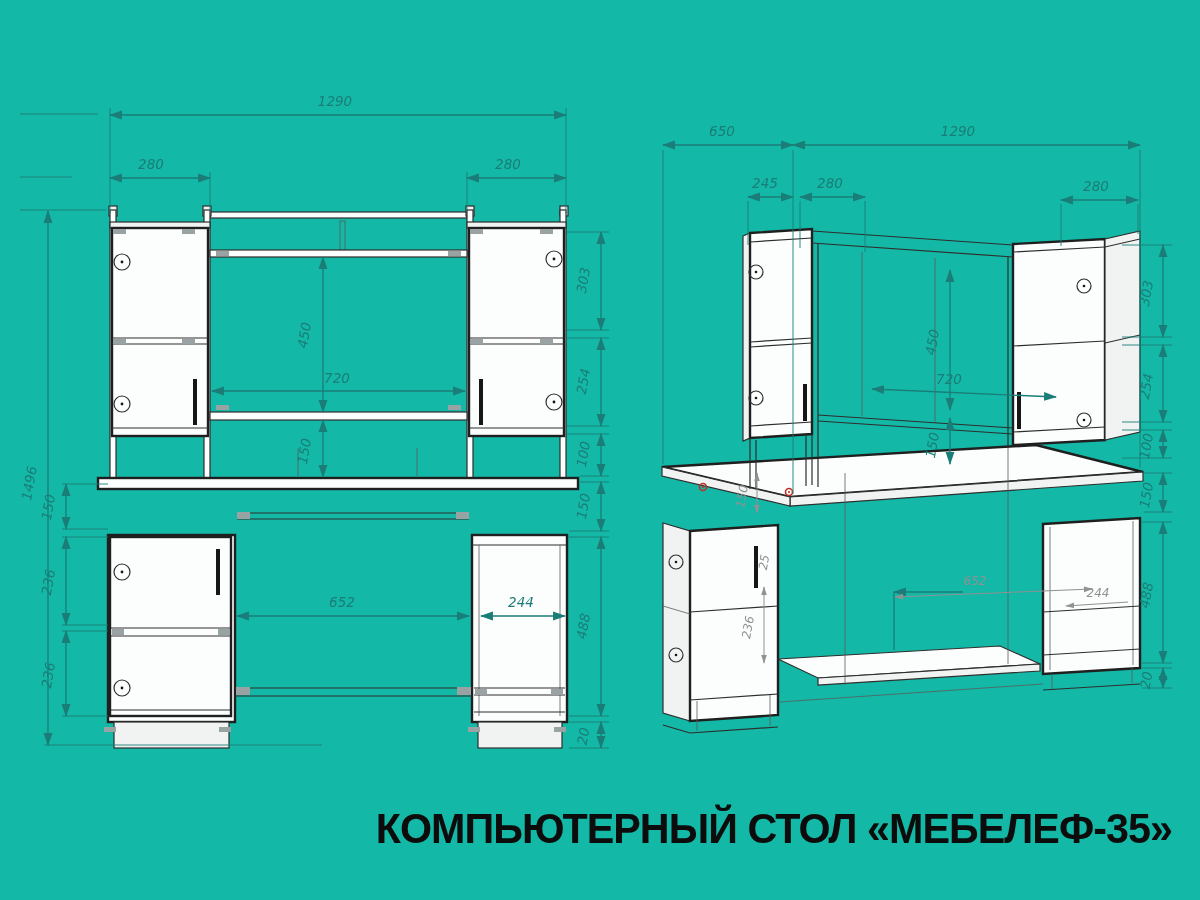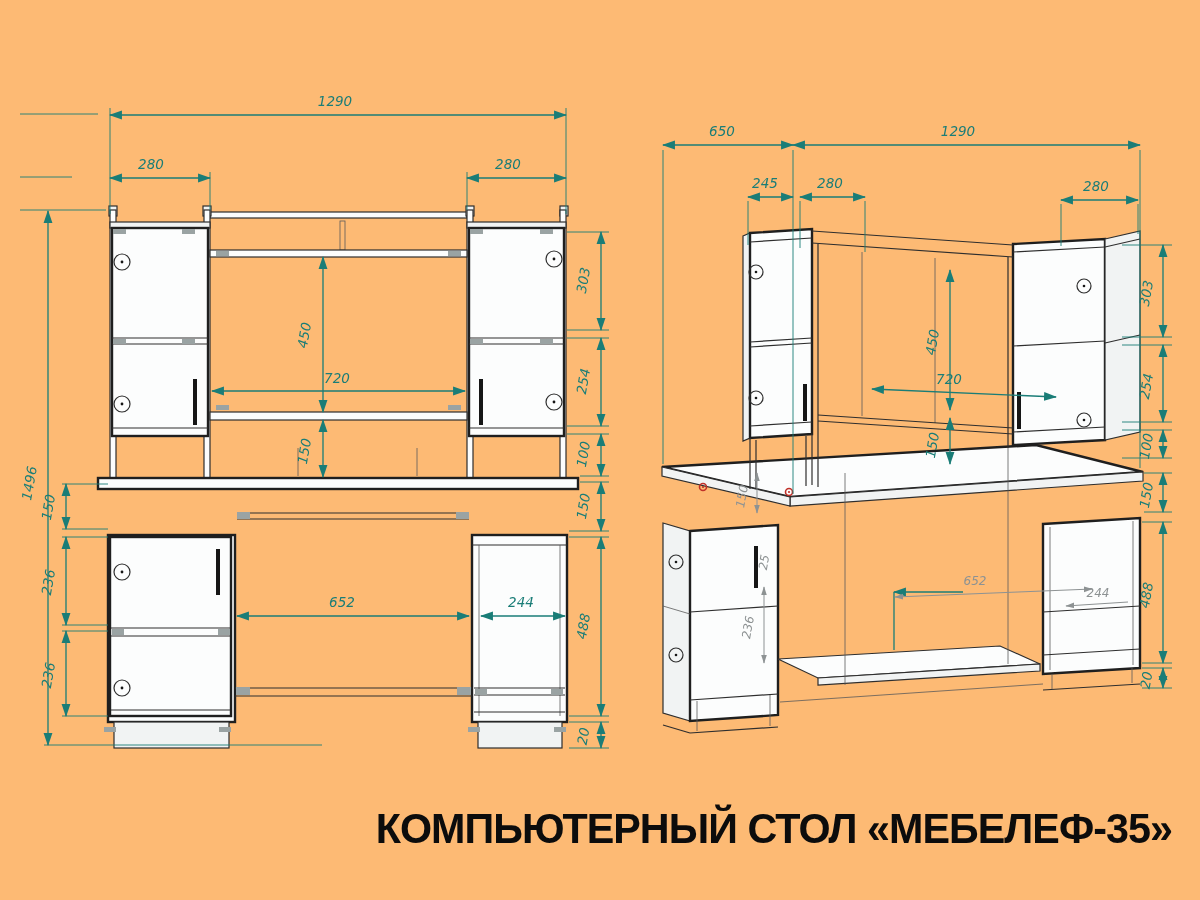--- a/index.html
+++ b/index.html
@@ -1,16 +1,16 @@
 <!DOCTYPE html>
 <html><head>
 <meta charset="utf-8">
 <style>
   html,body{margin:0;padding:0;background:#eef0f0;}
-  .canvas{position:relative;width:1200px;height:900px;background:#fdba74;overflow:hidden;
+  .canvas{position:relative;width:1200px;height:900px;background:#14b8a6;overflow:hidden;
           font-family:"DejaVu Sans",sans-serif;}
   svg{position:absolute;left:0;top:0;}
   
   .k  {stroke:#2e2e2e;stroke-width:1.2;fill:none;}
   .kb {stroke:#1f1f1f;stroke-width:2.4;fill:none;}
   .kl {stroke:#5a5a5a;stroke-width:0.8;fill:none;}
   .fw {fill:#fcfdfd;}
   .fs {fill:#f1f3f3;}
   .tab{fill:#9aa3a3;stroke:none;}
   .blk{fill:#161616;stroke:none;}

